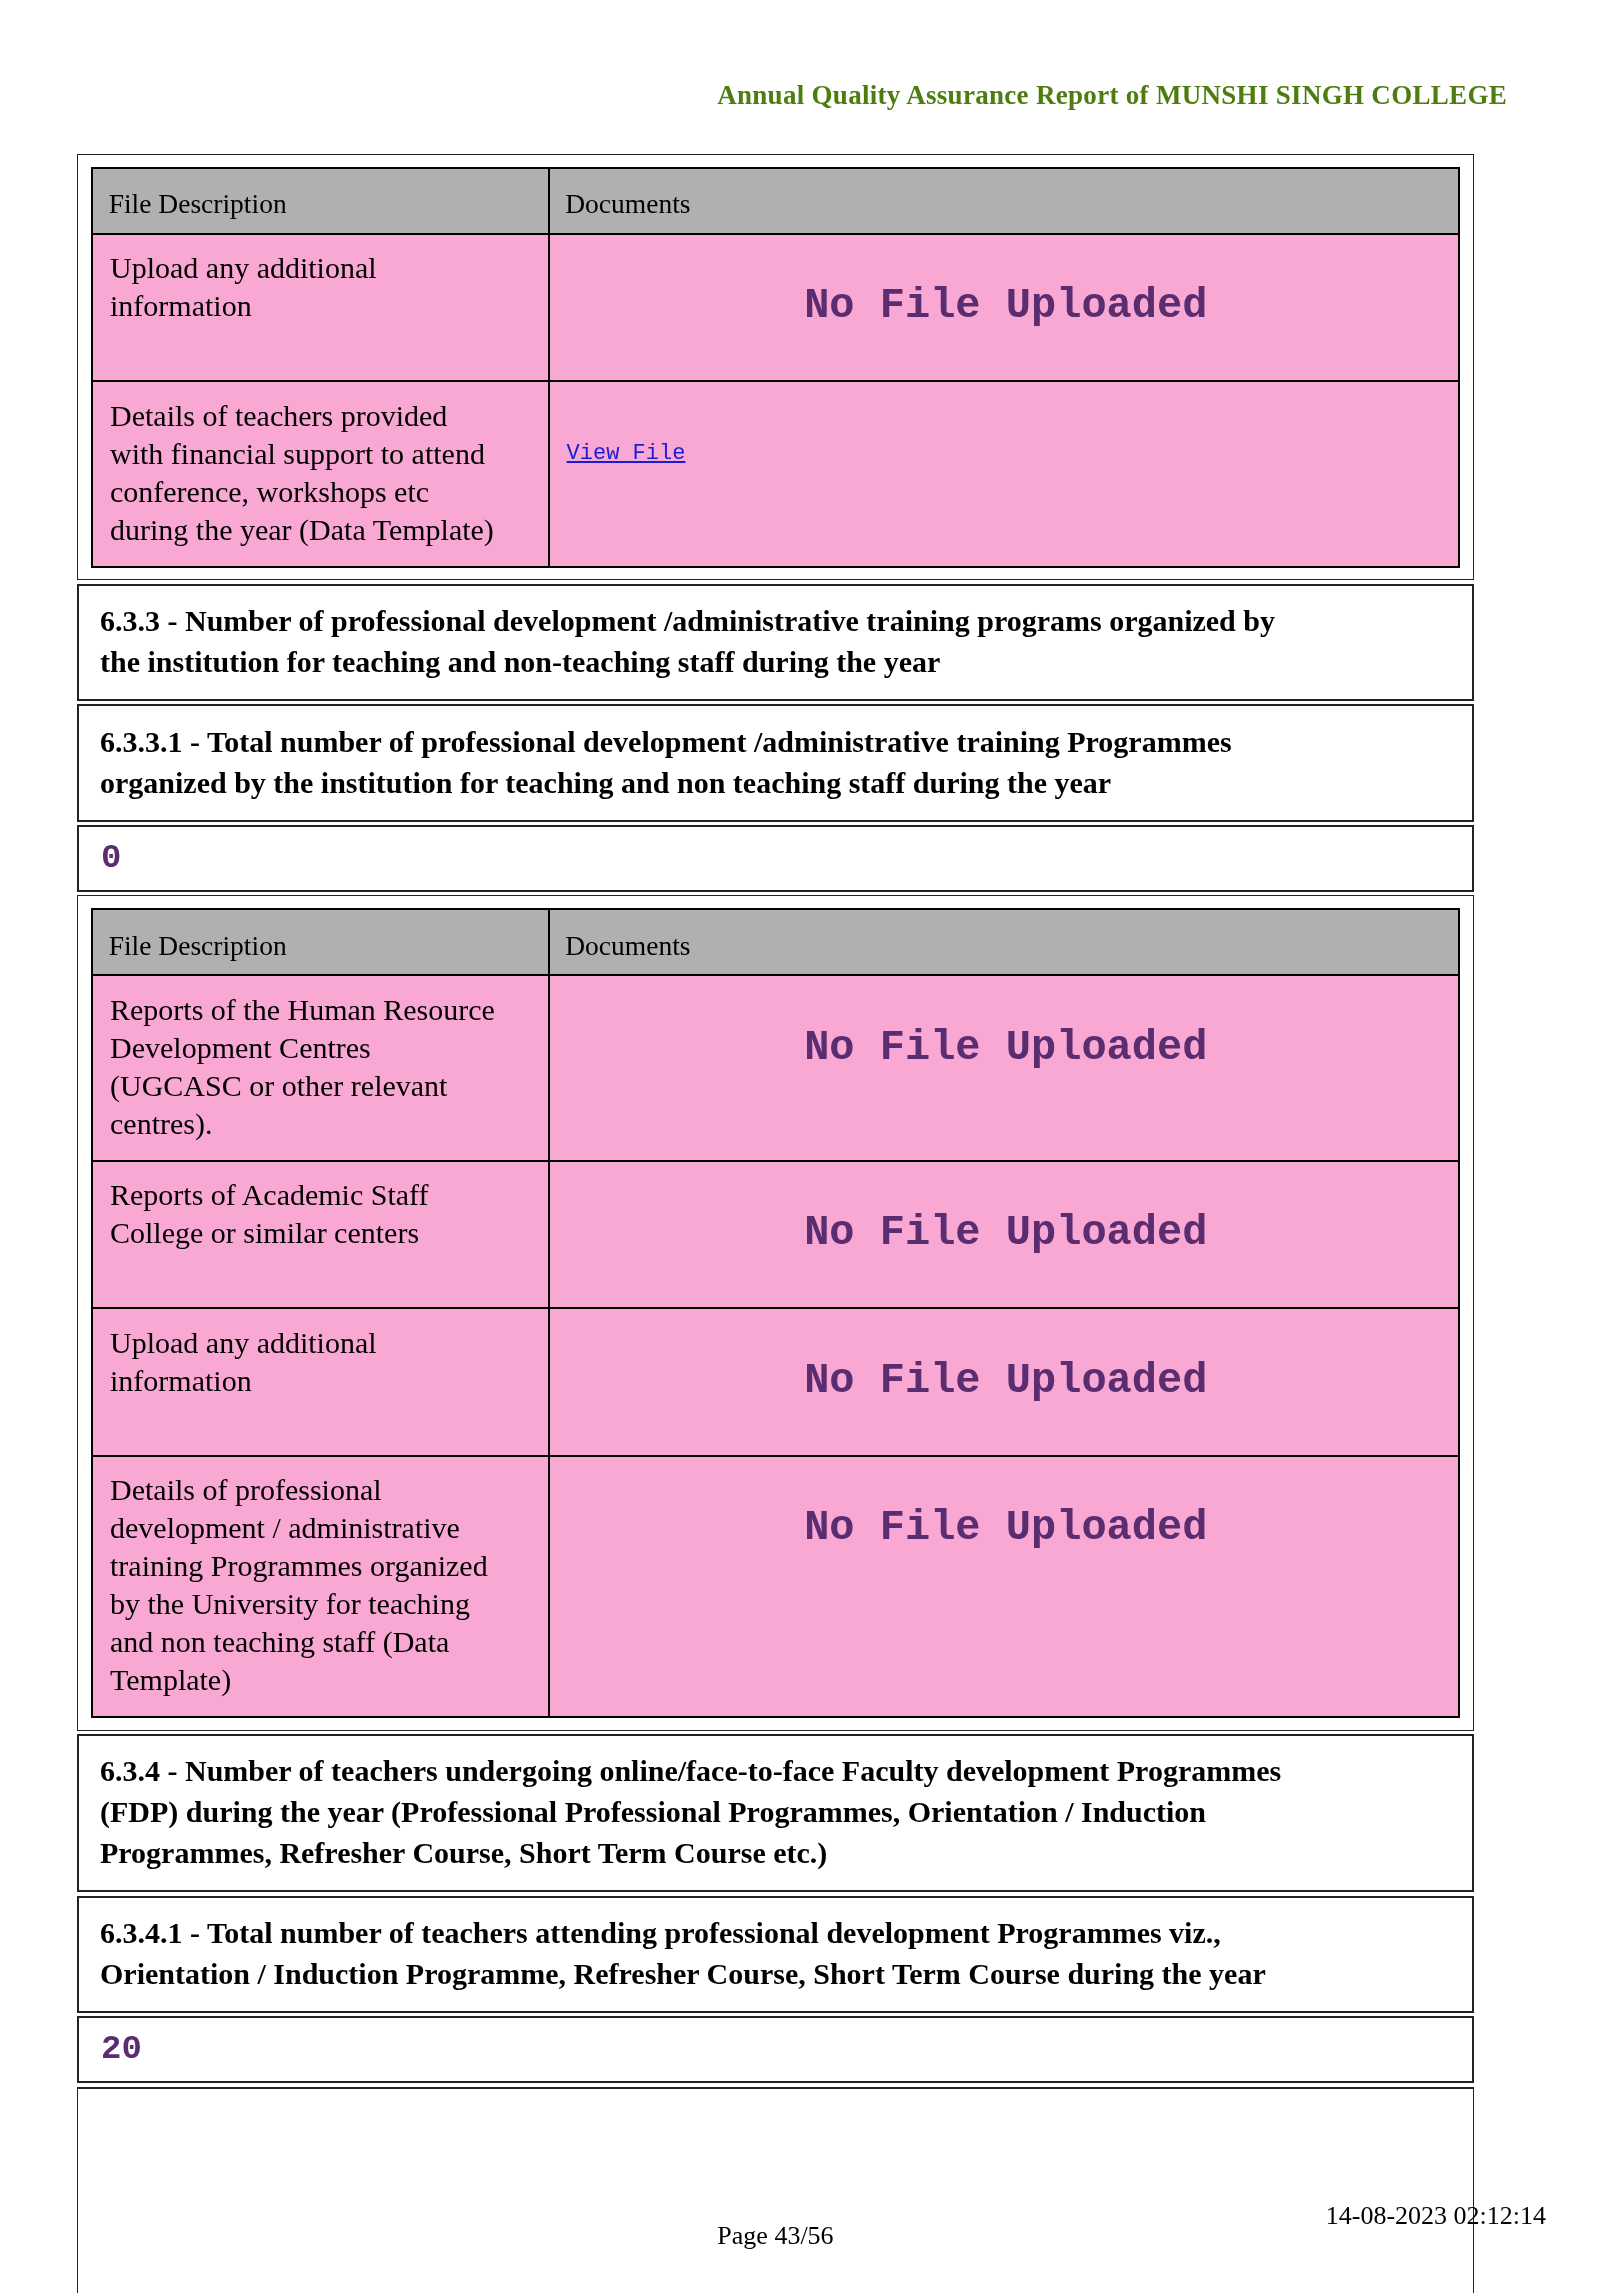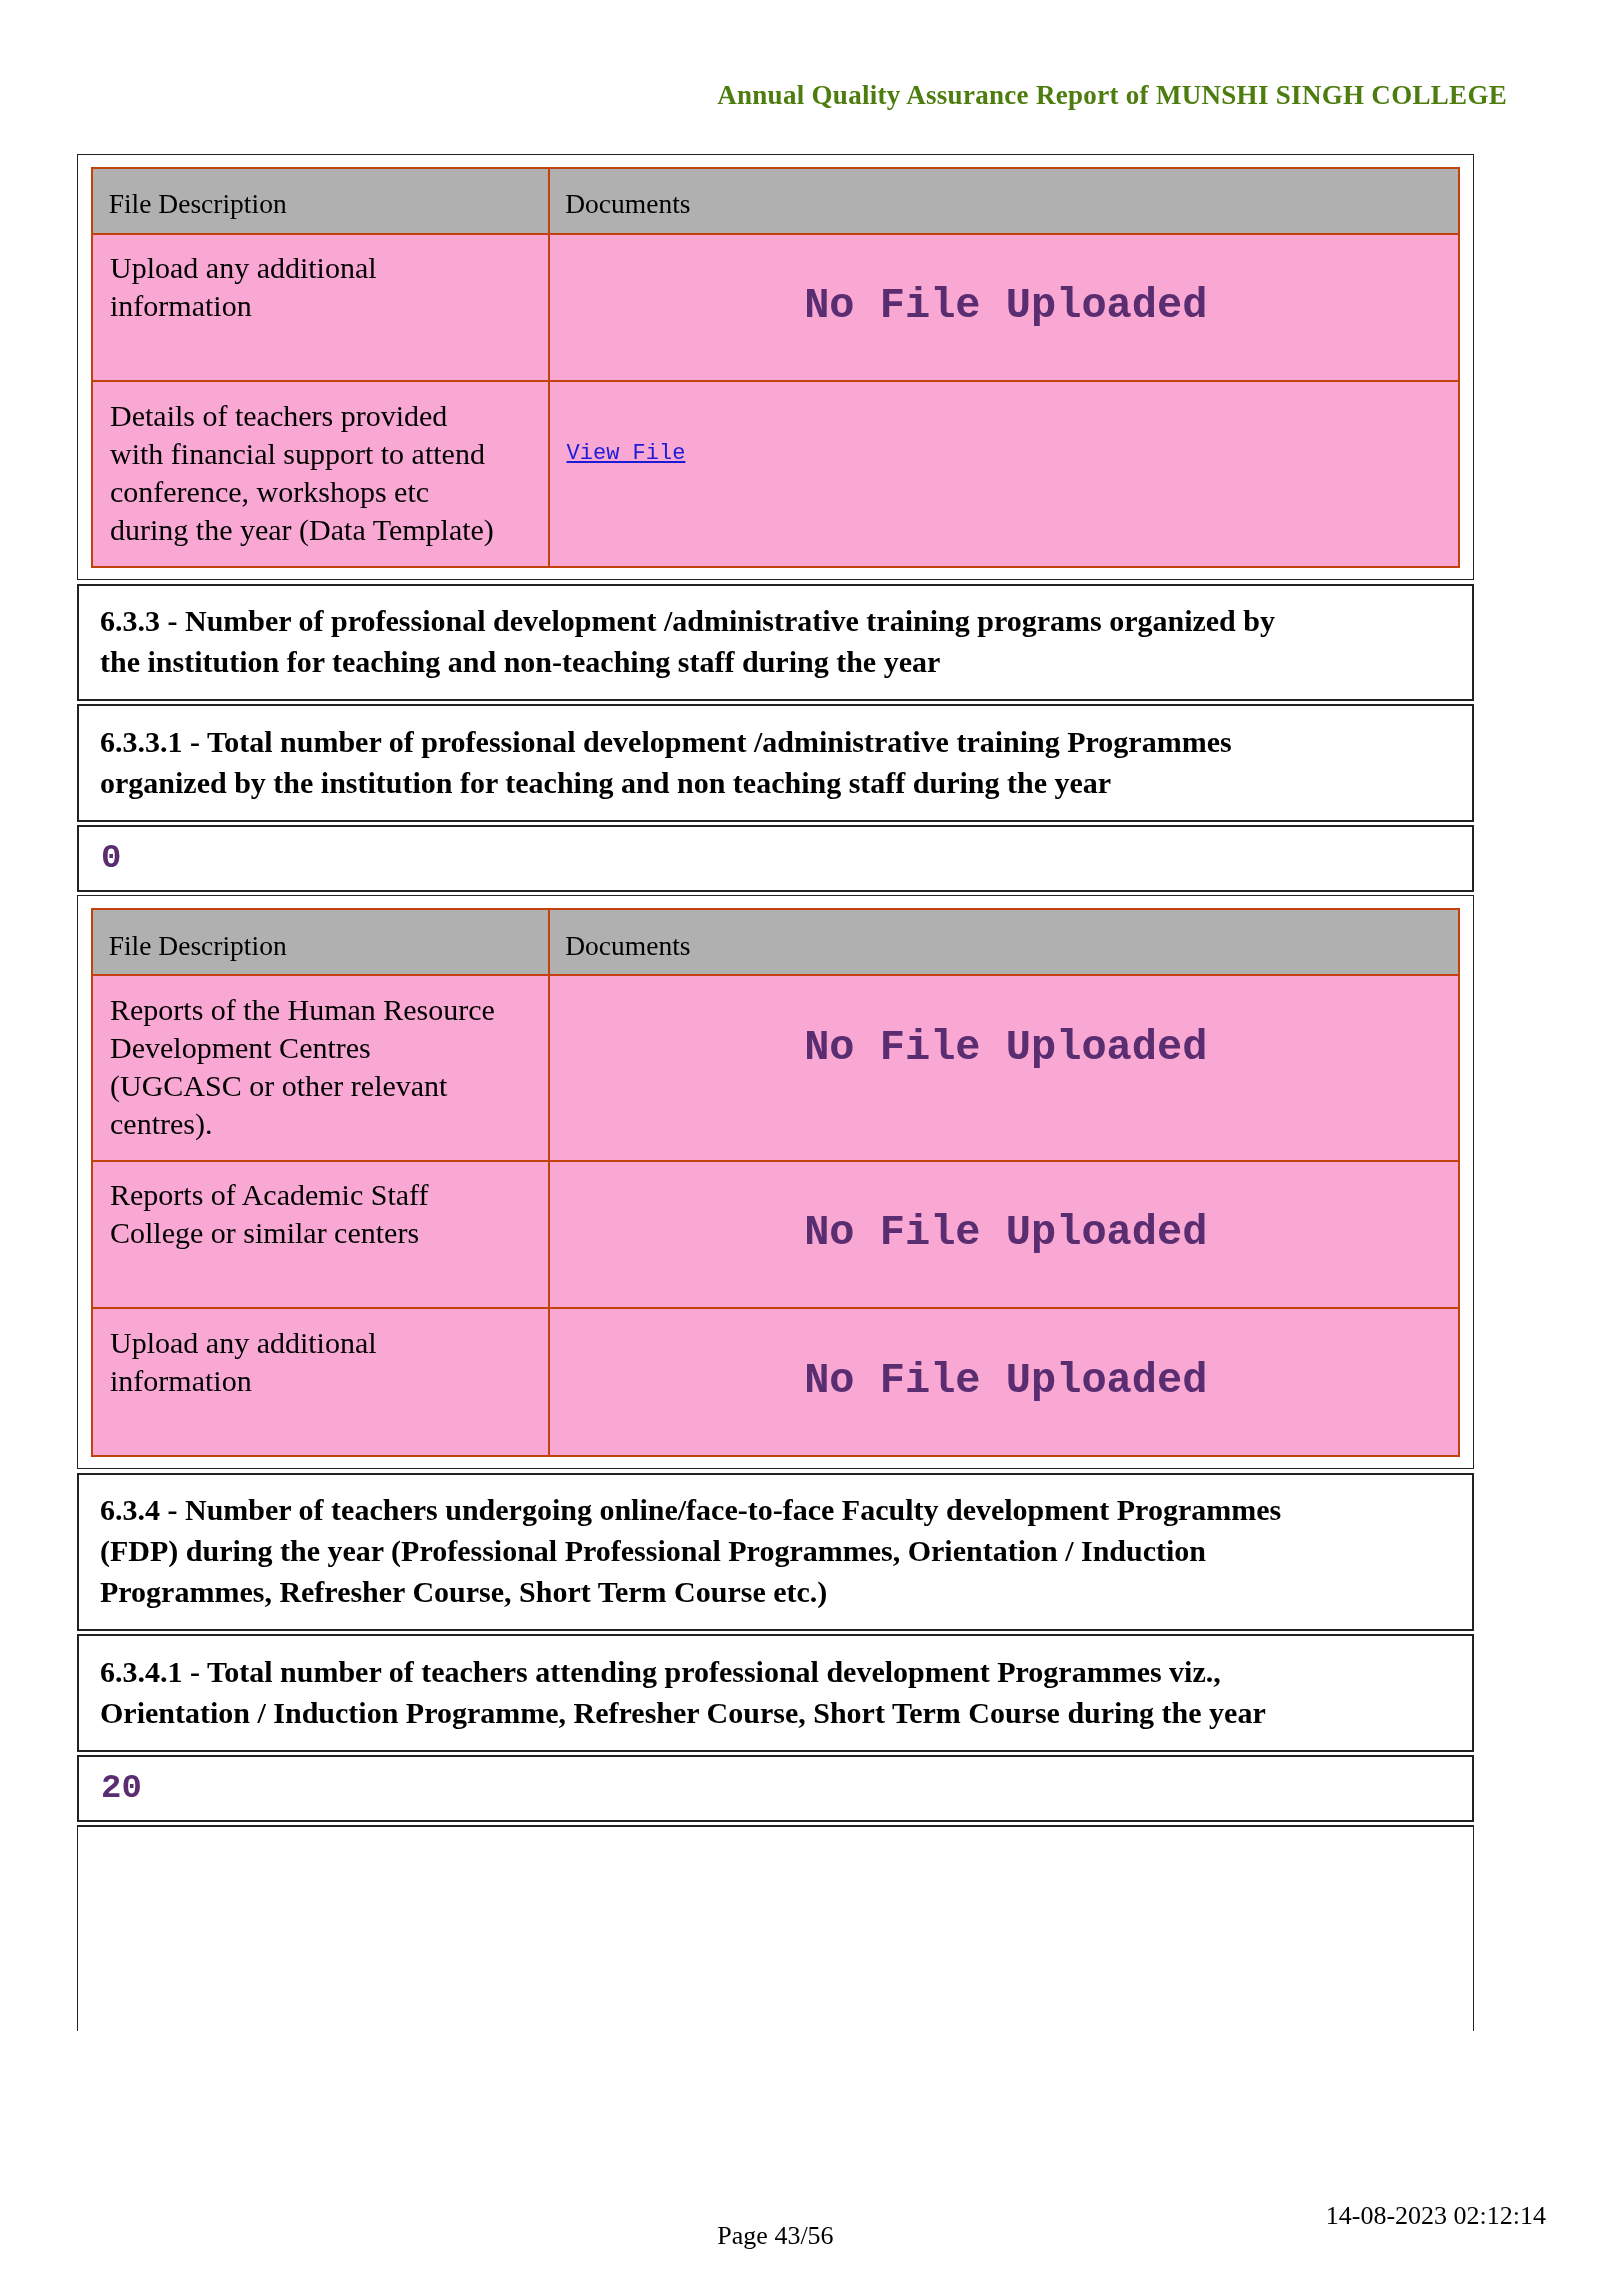--- a/index.html
+++ b/index.html
@@ -35,21 +35,21 @@
   }
 
   .table-wrap { border-width: 1.3px; padding: 11.8px 13px; }
 
   table.doc-table {
     width: 100%;
     border-collapse: collapse;
     table-layout: fixed;
   }
   table.doc-table th, table.doc-table td {
-    border: 2px solid #c2410c;
+    border: 2px solid #000000;
     vertical-align: top;
     text-align: left;
   }
   table.doc-table th {
     background: #b0b0b0;
     font-weight: normal;
     font-size: 27.5px;
     line-height: 34px;
     padding: 18.3px 13px 11.8px 15.7px;
   }
@@ -200,20 +200,31 @@
           <span class="doc-status">No File Uploaded</span>
         </td>
       </tr>
       <tr>
         <td>Upload any additional
 information</td>
         <td>
           <span class="doc-status">No File Uploaded</span>
         </td>
       </tr>
+      <tr>
+        <td>Details of professional
+development / administrative
+training Programmes organized
+by the University for teaching
+and non teaching staff (Data
+Template)</td>
+        <td>
+          <span class="doc-status">No File Uploaded</span>
+        </td>
+      </tr>
     </tbody>
       </table>
   </div>
 
   <div class="box section-heading">6.3.4 - Number of teachers undergoing online/face-to-face Faculty development Programmes
 (FDP) during the year (Professional Professional Programmes, Orientation / Induction
 Programmes, Refresher Course, Short Term Course etc.)</div>
 
   <div class="box section-heading">6.3.4.1 - Total number of teachers attending professional development Programmes viz.,
 Orientation / Induction Programme, Refresher Course, Short Term Course during the year</div>

